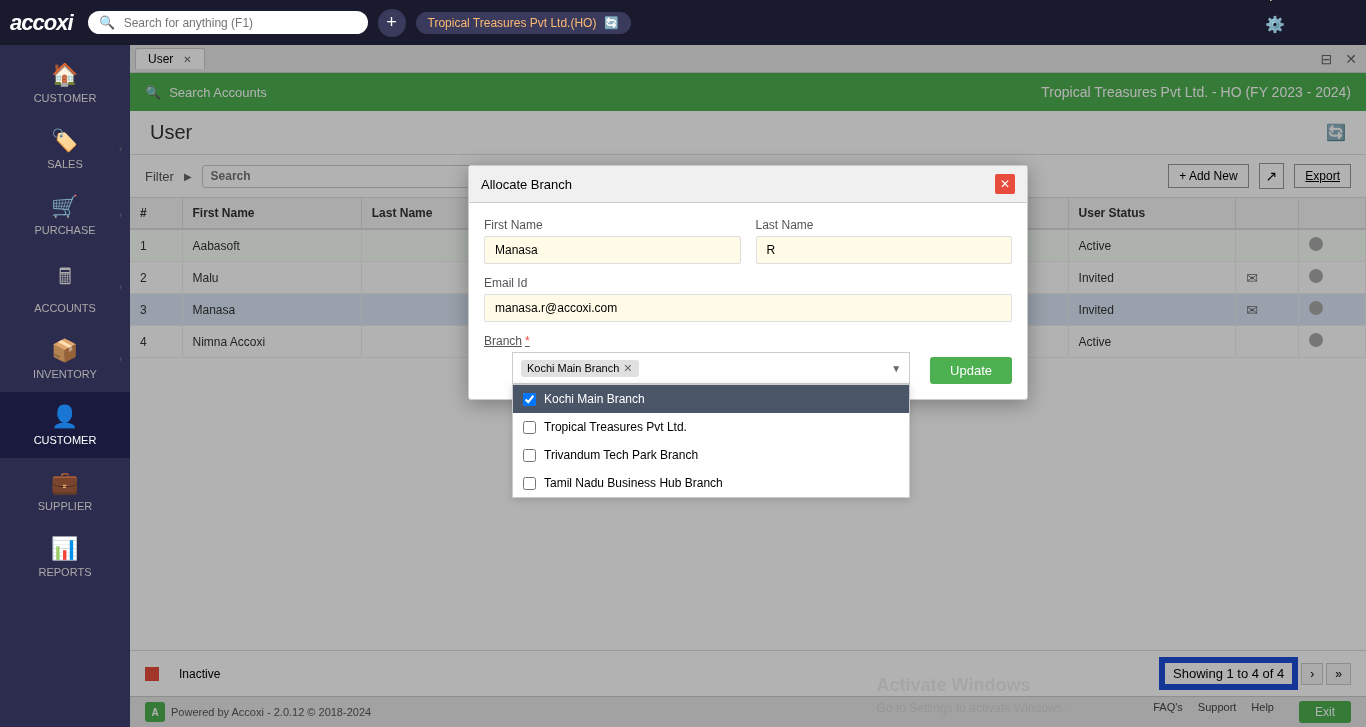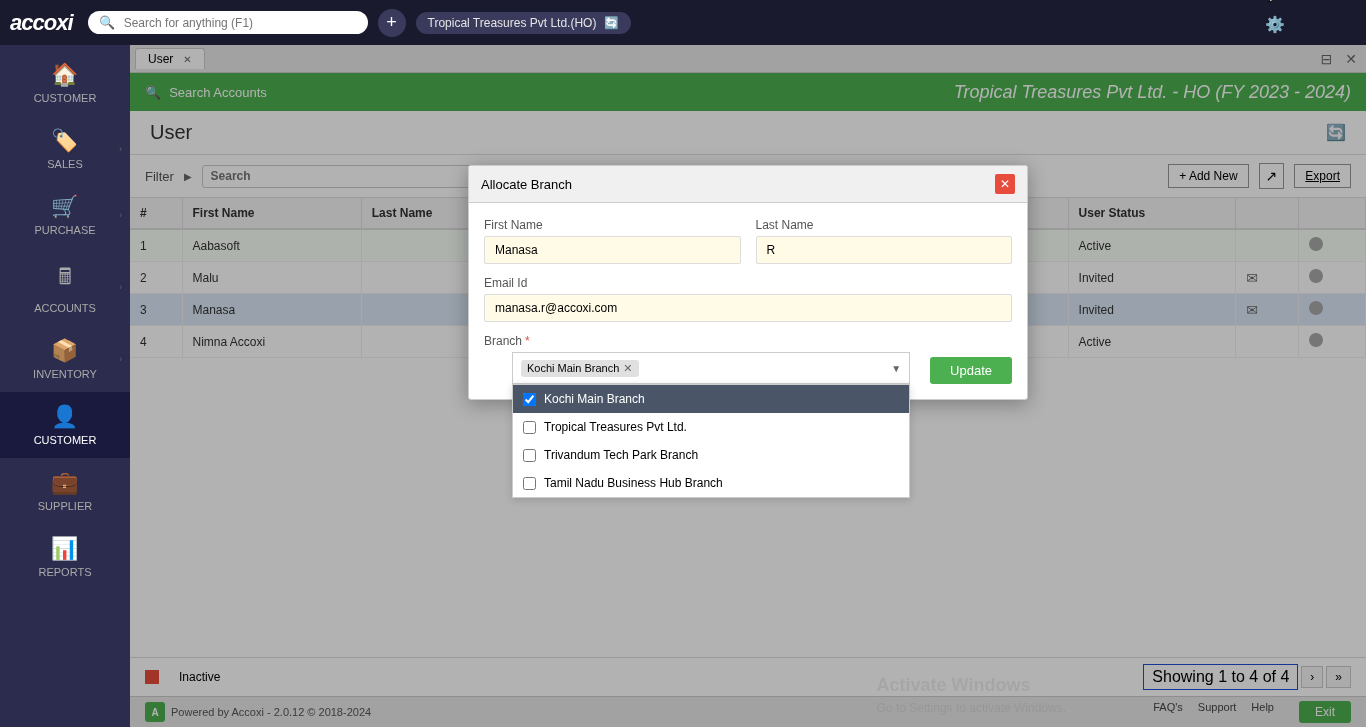--- a/index.html
+++ b/index.html
@@ -48,21 +48,21 @@
       font-size: 18px;
       cursor: pointer;
       display: flex;
       align-items: center;
       justify-content: center;
     }
     .company-selector {
       background: #3a3a5c;
       border: none;
       border-radius: 20px;
-      color: #e5e5e5;
+      color: #fdba74;
       padding: 4px 12px;
       display: flex;
       align-items: center;
       gap: 8px;
       font-size: 12px;
       cursor: pointer;
     }
     .top-right {
       margin-left: auto;
       display: flex;
@@ -210,23 +210,22 @@
       color: white;
       height: 38px;
       display: flex;
       align-items: center;
       padding: 0 15px;
       font-size: 13px;
       gap: 8px;
     }
     .green-header-title {
       margin-left: auto;
-      font-size: 18px;
+      font-size: 14px;
       font-weight: normal;
-      font-style: italic;
     }
     .page-title-bar {
       background: white;
       padding: 10px 20px;
       display: flex;
       align-items: center;
       justify-content: space-between;
       border-bottom: 1px solid #e0e0e0;
     }
     .page-title {
@@ -374,22 +373,22 @@
       margin-right: 4px;
     }
     .pagination {
       margin-left: auto;
       display: flex;
       align-items: center;
       gap: 3px;
     }
     .pagination span {
       padding: 3px 8px;
-      border: 1px solid #1d4ed8;
-      font-size: 16px;
+      border: 6px solid #1d4ed8;
+      font-size: 13px;
     }
     .pagination button {
       background: #f5f5f5;
       border: 1px solid #ccc;
       padding: 3px 8px;
       cursor: pointer;
       font-size: 12px;
     }
 
     
@@ -492,20 +491,21 @@
       outline: none;
       border-radius: 2px;
       background: #fffbe6;
     }
     .branch-label {
       font-size: 12px;
       color: #555;
       margin-bottom: 4px;
       display: flex;
       gap: 3px;
+      text-decoration: underline;
     }
     .required {
       color: #e74c3c;
     }
     .branch-select-wrap {
       flex: 1;
       position: relative;
     }
     .branch-selected {
       border: 1px solid #ccc;

